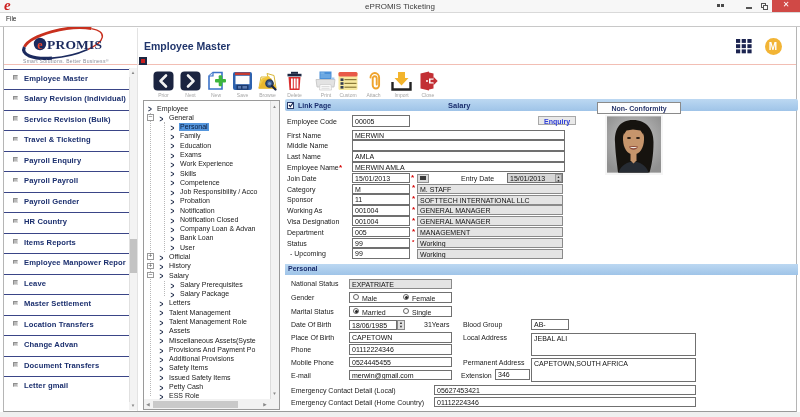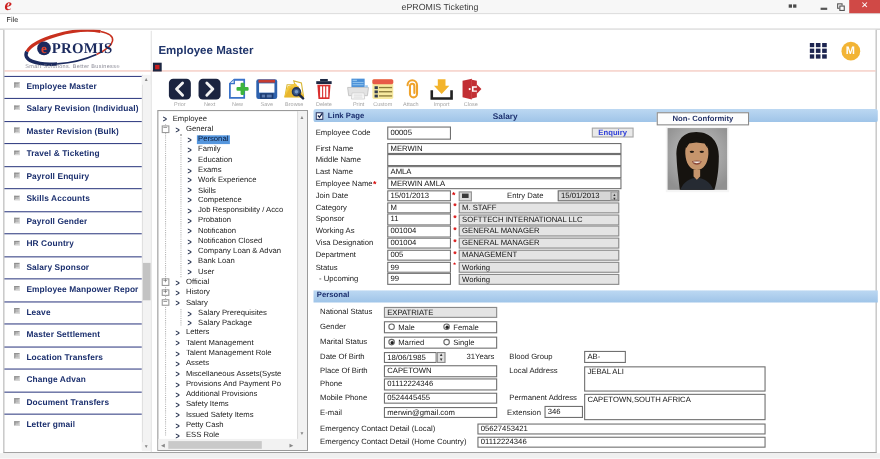--- a/index.html
+++ b/index.html
@@ -44,39 +44,39 @@
 <div class="abs" style="left:23px;top:57.5px;width:92px;font-size:5px;color:#8a8a96;letter-spacing:0.3px;white-space:nowrap;">Smart Solutions. Better Business<span style="font-size:4px;vertical-align:top;">®</span></div>
 <div class="abs" style="left:4px;top:64px;width:792px;height:1px;background:#f2beb4;"></div>
 <div class="abs" style="left:4px;top:68.9px;width:125px;height:1px;background:#3a4587;"></div>
 <div class="abs" style="left:13px;top:75.3px;width:4.5px;height:4.5px;background:#b9b9b9;border:1px solid #8f8f8f;border-right-color:#d8d8d8;border-bottom-color:#d8d8d8;"></div>
 <div class="abs nav" style="left:24px;top:73.5px;font-size:7.6px;font-weight:bold;letter-spacing:0.1px;white-space:nowrap;max-width:104px;overflow:hidden;">Employee Master</div>
 <div class="abs" style="left:4px;top:89.4px;width:125px;height:1px;background:#3a4587;"></div>
 <div class="abs" style="left:13px;top:95.8px;width:4.5px;height:4.5px;background:#b9b9b9;border:1px solid #8f8f8f;border-right-color:#d8d8d8;border-bottom-color:#d8d8d8;"></div>
 <div class="abs nav" style="left:24px;top:94.0px;font-size:7.6px;font-weight:bold;letter-spacing:0.1px;white-space:nowrap;max-width:104px;overflow:hidden;">Salary Revision (Individual)</div>
 <div class="abs" style="left:4px;top:109.9px;width:125px;height:1px;background:#3a4587;"></div>
 <div class="abs" style="left:13px;top:116.3px;width:4.5px;height:4.5px;background:#b9b9b9;border:1px solid #8f8f8f;border-right-color:#d8d8d8;border-bottom-color:#d8d8d8;"></div>
-<div class="abs nav" style="left:24px;top:114.5px;font-size:7.6px;font-weight:bold;letter-spacing:0.1px;white-space:nowrap;max-width:104px;overflow:hidden;">Master Revision (Bulk)</div>
+<div class="abs nav" style="left:24px;top:114.5px;font-size:7.6px;font-weight:bold;letter-spacing:0.1px;white-space:nowrap;max-width:104px;overflow:hidden;">Service Revision (Bulk)</div>
 <div class="abs" style="left:4px;top:130.4px;width:125px;height:1px;background:#3a4587;"></div>
 <div class="abs" style="left:13px;top:136.8px;width:4.5px;height:4.5px;background:#b9b9b9;border:1px solid #8f8f8f;border-right-color:#d8d8d8;border-bottom-color:#d8d8d8;"></div>
 <div class="abs nav" style="left:24px;top:135.0px;font-size:7.6px;font-weight:bold;letter-spacing:0.1px;white-space:nowrap;max-width:104px;overflow:hidden;">Travel &amp; Ticketing</div>
 <div class="abs" style="left:4px;top:150.9px;width:125px;height:1px;background:#3a4587;"></div>
 <div class="abs" style="left:13px;top:157.3px;width:4.5px;height:4.5px;background:#b9b9b9;border:1px solid #8f8f8f;border-right-color:#d8d8d8;border-bottom-color:#d8d8d8;"></div>
 <div class="abs nav" style="left:24px;top:155.5px;font-size:7.6px;font-weight:bold;letter-spacing:0.1px;white-space:nowrap;max-width:104px;overflow:hidden;">Payroll Enquiry</div>
 <div class="abs" style="left:4px;top:171.4px;width:125px;height:1px;background:#3a4587;"></div>
 <div class="abs" style="left:13px;top:177.8px;width:4.5px;height:4.5px;background:#b9b9b9;border:1px solid #8f8f8f;border-right-color:#d8d8d8;border-bottom-color:#d8d8d8;"></div>
-<div class="abs nav" style="left:24px;top:176.0px;font-size:7.6px;font-weight:bold;letter-spacing:0.1px;white-space:nowrap;max-width:104px;overflow:hidden;">Skills Accounts</div>
+<div class="abs nav" style="left:24px;top:176.0px;font-size:7.6px;font-weight:bold;letter-spacing:0.1px;white-space:nowrap;max-width:104px;overflow:hidden;">Payroll Payroll</div>
 <div class="abs" style="left:4px;top:191.9px;width:125px;height:1px;background:#3a4587;"></div>
 <div class="abs" style="left:13px;top:198.3px;width:4.5px;height:4.5px;background:#b9b9b9;border:1px solid #8f8f8f;border-right-color:#d8d8d8;border-bottom-color:#d8d8d8;"></div>
 <div class="abs nav" style="left:24px;top:196.5px;font-size:7.6px;font-weight:bold;letter-spacing:0.1px;white-space:nowrap;max-width:104px;overflow:hidden;">Payroll Gender</div>
 <div class="abs" style="left:4px;top:212.4px;width:125px;height:1px;background:#3a4587;"></div>
 <div class="abs" style="left:13px;top:218.8px;width:4.5px;height:4.5px;background:#b9b9b9;border:1px solid #8f8f8f;border-right-color:#d8d8d8;border-bottom-color:#d8d8d8;"></div>
 <div class="abs nav" style="left:24px;top:217.0px;font-size:7.6px;font-weight:bold;letter-spacing:0.1px;white-space:nowrap;max-width:104px;overflow:hidden;">HR Country</div>
 <div class="abs" style="left:4px;top:232.9px;width:125px;height:1px;background:#3a4587;"></div>
 <div class="abs" style="left:13px;top:239.3px;width:4.5px;height:4.5px;background:#b9b9b9;border:1px solid #8f8f8f;border-right-color:#d8d8d8;border-bottom-color:#d8d8d8;"></div>
-<div class="abs nav" style="left:24px;top:237.5px;font-size:7.6px;font-weight:bold;letter-spacing:0.1px;white-space:nowrap;max-width:104px;overflow:hidden;">Salary Sponsor</div>
+<div class="abs nav" style="left:24px;top:237.5px;font-size:7.6px;font-weight:bold;letter-spacing:0.1px;white-space:nowrap;max-width:104px;overflow:hidden;">Items Reports</div>
 <div class="abs" style="left:4px;top:253.4px;width:125px;height:1px;background:#3a4587;"></div>
 <div class="abs" style="left:13px;top:259.8px;width:4.5px;height:4.5px;background:#b9b9b9;border:1px solid #8f8f8f;border-right-color:#d8d8d8;border-bottom-color:#d8d8d8;"></div>
 <div class="abs nav" style="left:24px;top:258.0px;font-size:7.6px;font-weight:bold;letter-spacing:0.1px;white-space:nowrap;max-width:104px;overflow:hidden;">Employee Manpower Repor</div>
 <div class="abs" style="left:4px;top:273.9px;width:125px;height:1px;background:#3a4587;"></div>
 <div class="abs" style="left:13px;top:280.3px;width:4.5px;height:4.5px;background:#b9b9b9;border:1px solid #8f8f8f;border-right-color:#d8d8d8;border-bottom-color:#d8d8d8;"></div>
 <div class="abs nav" style="left:24px;top:278.5px;font-size:7.6px;font-weight:bold;letter-spacing:0.1px;white-space:nowrap;max-width:104px;overflow:hidden;">Leave</div>
 <div class="abs" style="left:4px;top:294.4px;width:125px;height:1px;background:#3a4587;"></div>
 <div class="abs" style="left:13px;top:300.8px;width:4.5px;height:4.5px;background:#b9b9b9;border:1px solid #8f8f8f;border-right-color:#d8d8d8;border-bottom-color:#d8d8d8;"></div>
 <div class="abs nav" style="left:24px;top:299.0px;font-size:7.6px;font-weight:bold;letter-spacing:0.1px;white-space:nowrap;max-width:104px;overflow:hidden;">Master Settlement</div>
 <div class="abs" style="left:4px;top:314.9px;width:125px;height:1px;background:#3a4587;"></div>

